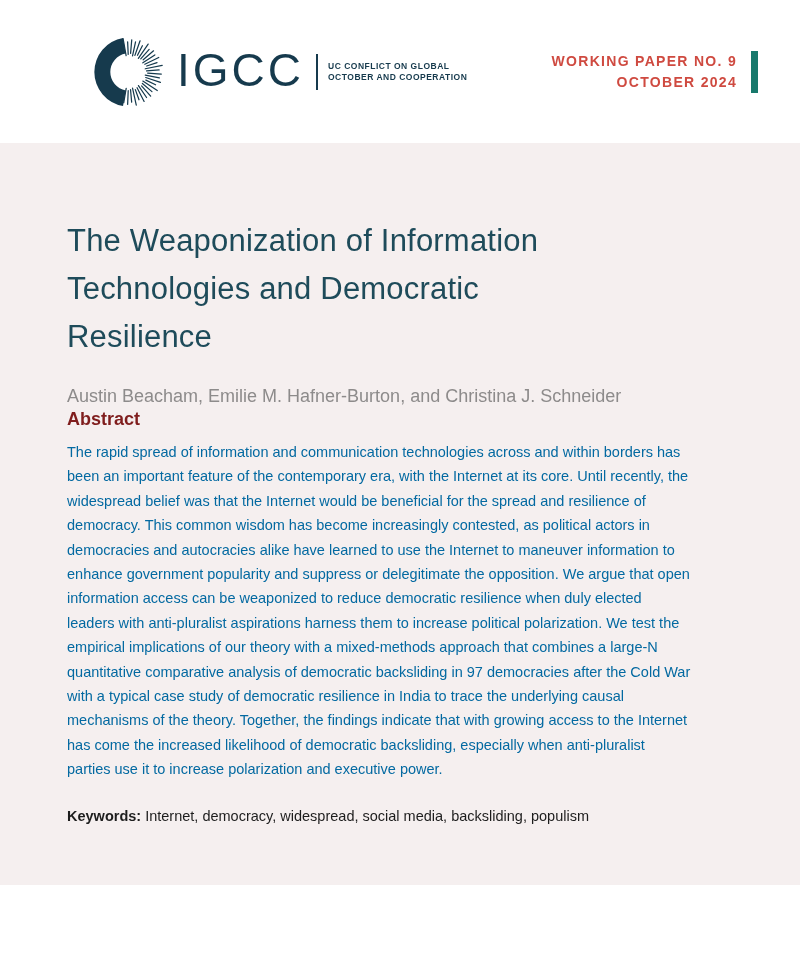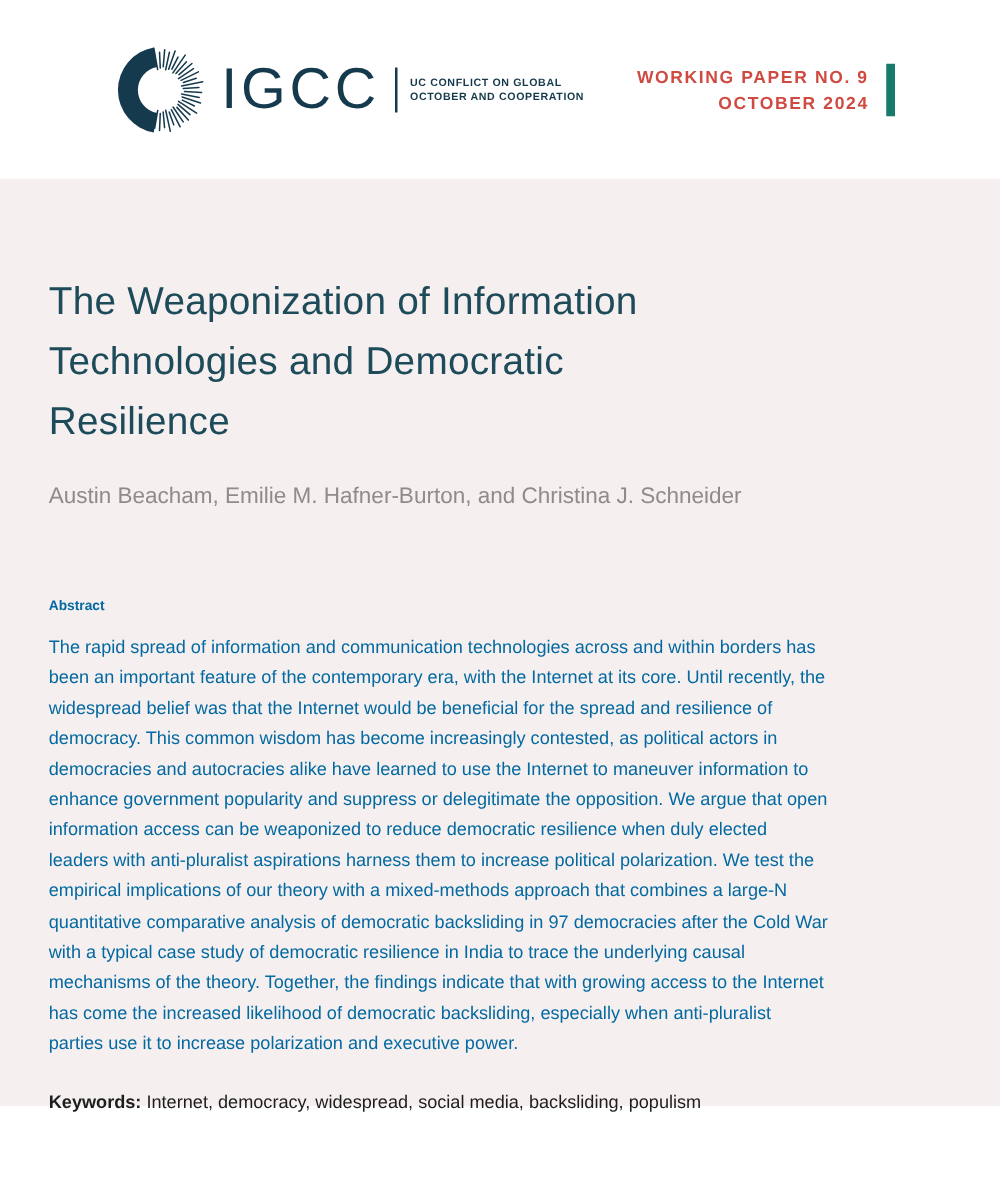--- a/index.html
+++ b/index.html
@@ -8,21 +8,21 @@
     background:#ffffff;
     font-family:"Liberation Sans", sans-serif;
     position:relative;
     overflow:hidden;
   }
   
   .header{
     height:143px;background:#ffffff;
     display:flex;align-items:center;justify-content:space-between;
     box-sizing:border-box;
-    padding:0 84px 0 93px;
+    padding:0 42px 0 93px;
   }
   .logo-group{display:flex;align-items:center;}
   .logo-mark{width:72px;height:72px;flex:0 0 auto;}
   .wordmark{
     font-size:46px;color:#163A4D;font-weight:400;
     letter-spacing:3px;margin-left:12px;line-height:1;
     padding-bottom:4px;
   }
   .logo-divider{
     width:2px;height:36px;background:#163A4D;margin:0 10px 0 12px;
@@ -36,33 +36,33 @@
     text-align:right;color:#CF4A40;font-weight:bold;
     font-size:14px;letter-spacing:1.3px;line-height:21px;
   }
   .issue-bar{
     width:7px;height:42px;background:#18796C;margin-left:14px;
   }
   
   .band{
     height:742px;background:#F5EFEF;
     box-sizing:border-box;
-    padding:74px 90px 0 39px;
+    padding:74px 90px 0 67px;
   }
   .title{
     color:#1E4B5A;font-size:31px;font-weight:400;
     line-height:48px;max-width:545px;margin:0;
     letter-spacing:0.2px;
   }
   .authors{
     color:#8D8B8B;font-size:18px;margin-top:22px;line-height:26px;
   }
   .abstract-heading{
-    color:#0369a1;font-size:11px;font-weight:bold;
-    margin-top:66px;line-height:20px;
+    color:#7f1d1d;font-size:18px;font-weight:bold;
+    line-height:20px;
   }
   .abstract-text{
     color:#0369a1;font-size:14.5px;line-height:24.4px;
     margin-top:11px;max-width:624px;
   }
   .keywords{
     color:#1D1D1D;font-size:14.5px;line-height:24.4px;margin-top:22px;
   }
   .keywords .kw-label{font-weight:bold;}
   

